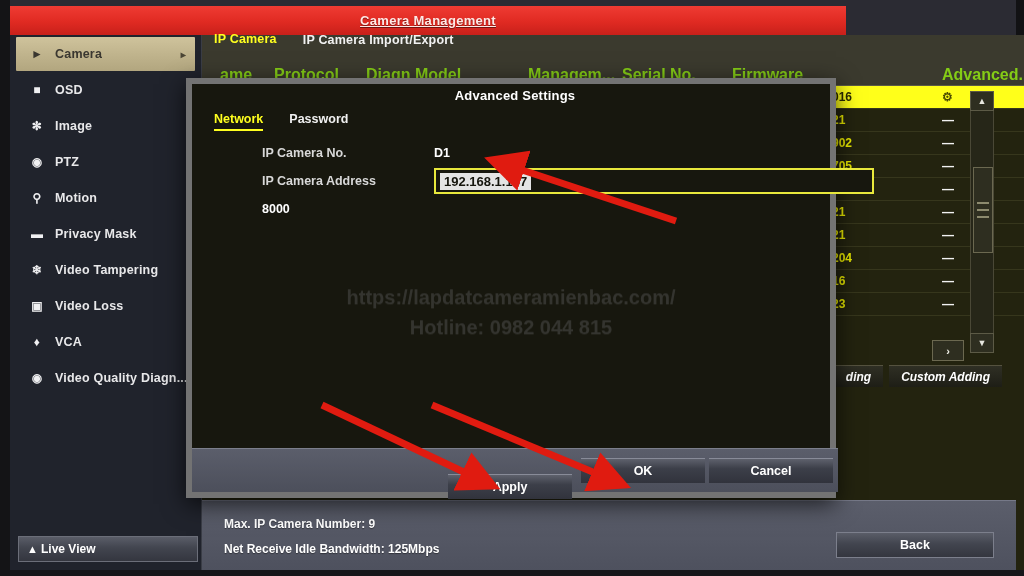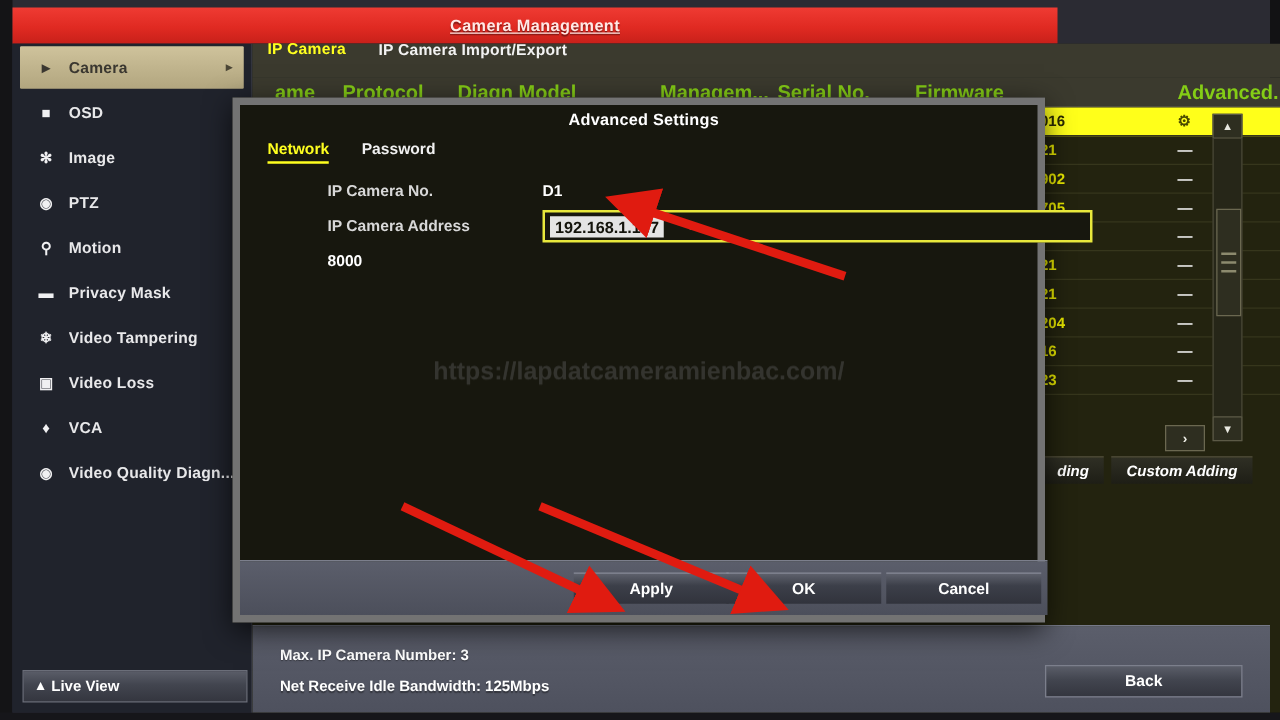--- a/index.html
+++ b/index.html
@@ -235,21 +235,21 @@
     background:linear-gradient(180deg,#5b5e6b 0%, #4c4f5b 100%);
     border-top:1px solid #7c7f8c;
   }
   .dbtn {
     position:absolute; top:9px; width:124px; height:25px;
     background:linear-gradient(180deg,#5e616c 0%, #3c3f49 40%, #31333c 100%);
     border-top:1px solid #888b98;
     color:#ffffff; font-size:12.5px; font-weight:bold;
     display:flex; align-items:center; justify-content:center;
   }
-  #btn-apply  { left:267px; }
+  #btn-apply  { left:256px;margin-top:16px; }
   #btn-ok     { left:389px; }
   #btn-cancel { left:517px; }
 
   
   #watermark {
     position:absolute; left:186px; top:282px; width:650px;
     text-align:center; pointer-events:none;
     z-index:40;
   }
   #watermark div {
@@ -410,21 +410,21 @@
 
       <div id="nextbtn">›</div>
 
       <div id="addbtns">
         <div class="addbtn">ding</div>
         <div class="addbtn">Custom Adding</div>
       </div>
     </div>
 
     <div id="statusbar">
-      <div class="status-line" style="top:16px">Max. IP Camera Number: 3</div>
+      <div class="status-line" style="top:16px">Max. IP Camera Number: 9</div>
       <div class="status-line" style="top:41px">Net Receive Idle Bandwidth: 125Mbps</div>
       <div id="backbtn">Back</div>
     </div>
   </div>
 
   <div id="dialog">
     <div id="dlg-title">Advanced Settings</div>
 
     <div id="dlg-tabs">
       <div class="dtab active">Network</div>
@@ -450,20 +450,21 @@
 
     <div id="dlg-footer">
       <div class="dbtn" id="btn-apply">Apply</div>
       <div class="dbtn" id="btn-ok">OK</div>
       <div class="dbtn" id="btn-cancel">Cancel</div>
     </div>
   </div>
 
   <div id="watermark">
     <div>https://lapdatcameramienbac.com/</div>
+    <div>Hotline: 0982 044 815</div>
   </div>
 
   <svg id="arrows" viewBox="0 0 1024 576" xmlns="http://www.w3.org/2000/svg">
     <defs>
       <marker id="ah" markerWidth="6" markerHeight="6" refX="1.2" refY="3" orient="auto" markerUnits="strokeWidth">
         <path d="M0,0 L6,3 L0,6 z" fill="#e01b10"></path>
       </marker>
     </defs>
 
     <line x1="676" y1="221" x2="516" y2="168" stroke="#e01b10" stroke-width="7" marker-end="url(#ah)"></line>

